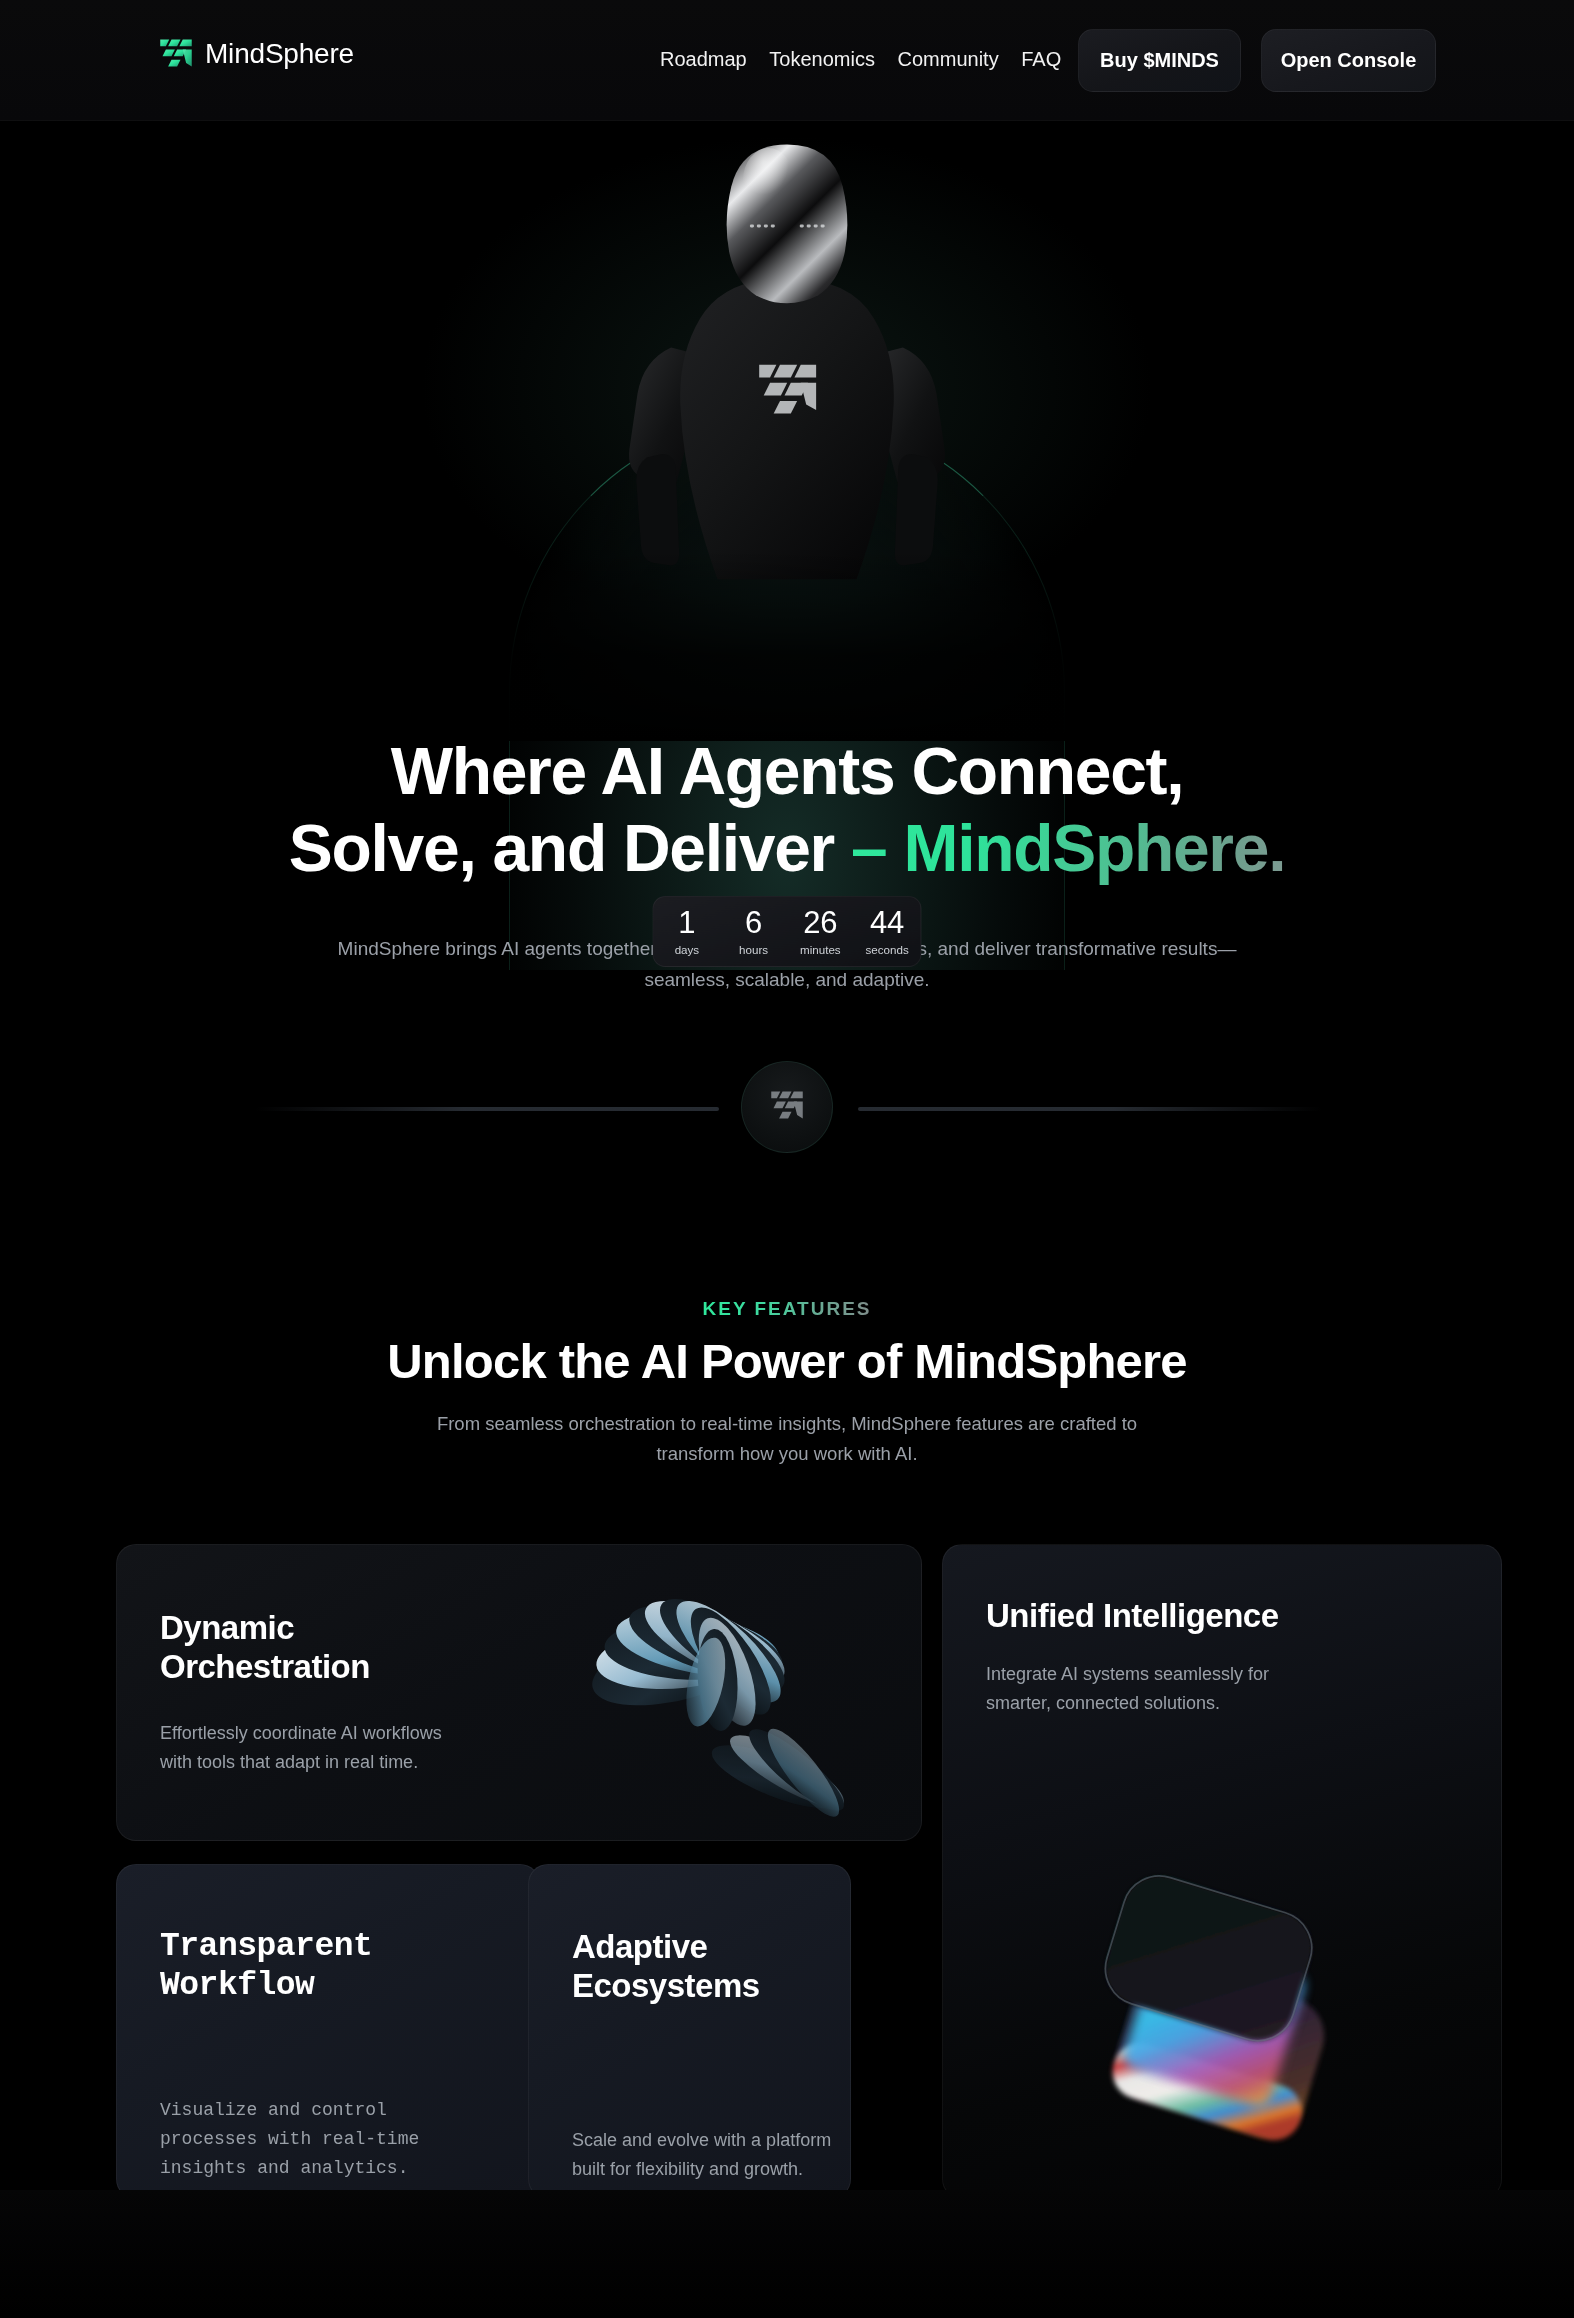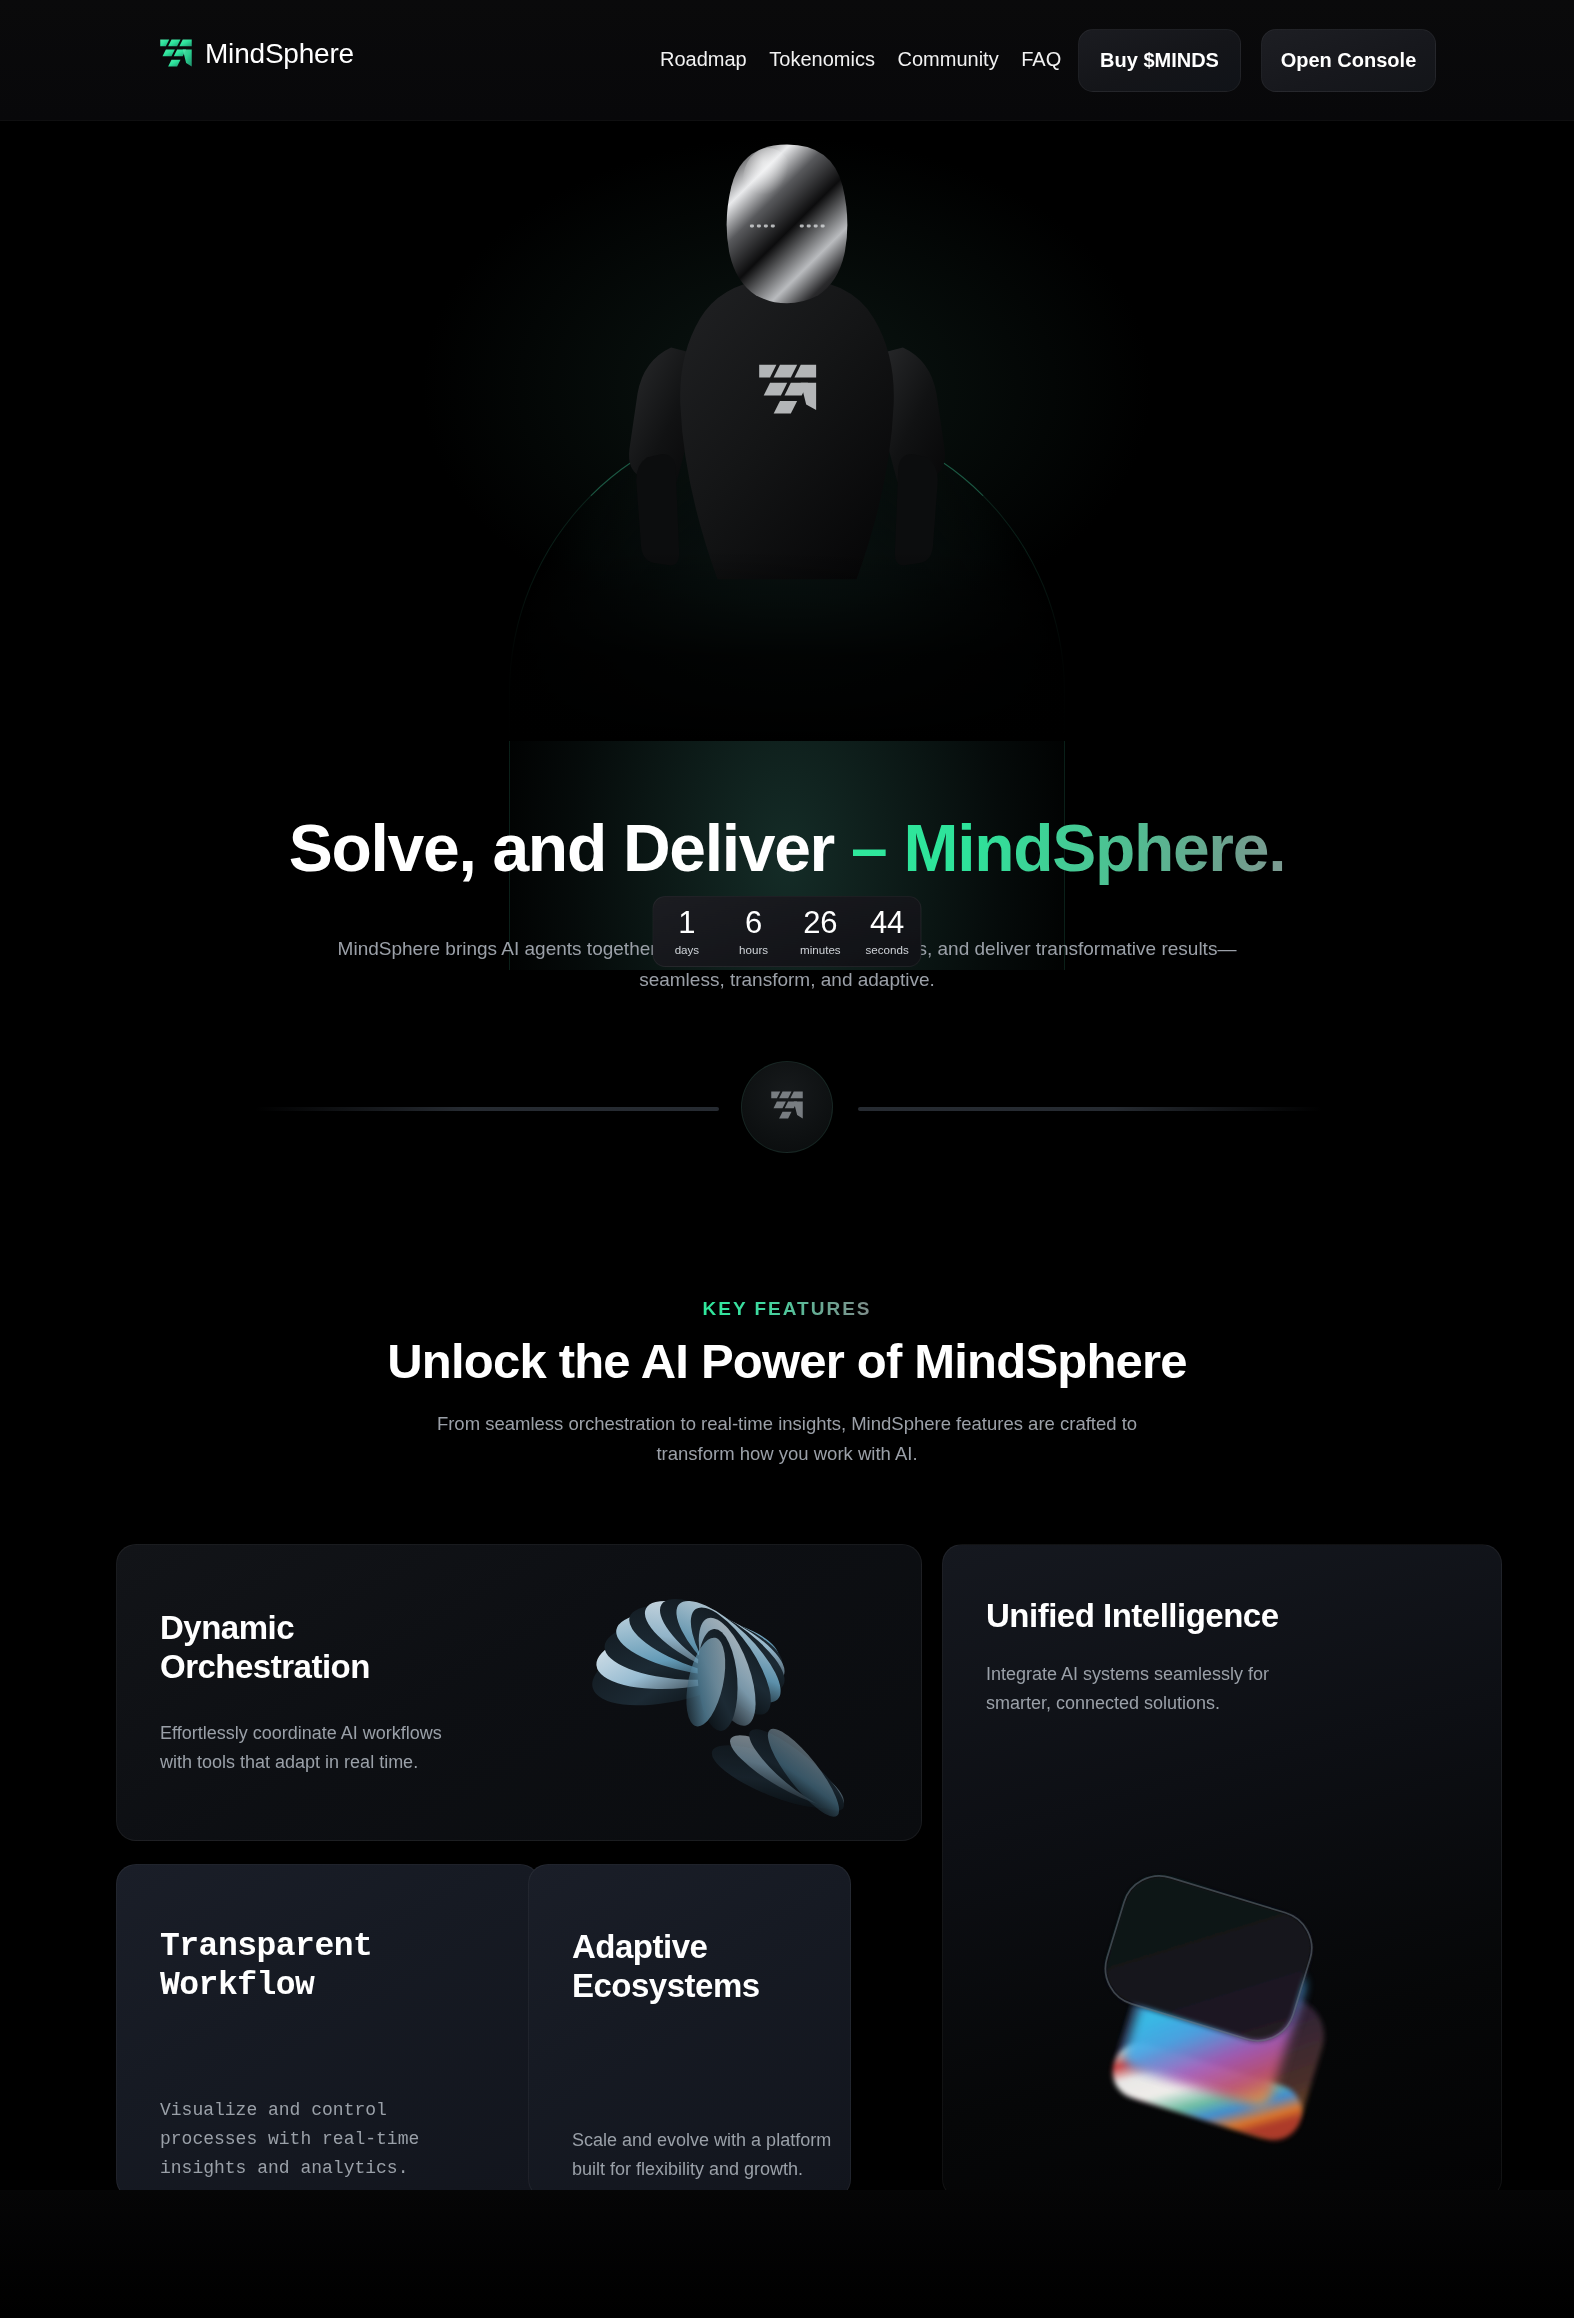--- a/index.html
+++ b/index.html
@@ -250,27 +250,27 @@
           <rect x="522" y="158" width="7" height="5" rx="2"></rect>
           <rect x="534" y="158" width="7" height="5" rx="2"></rect>
           <rect x="546" y="158" width="7" height="5" rx="2"></rect>
           <rect x="558" y="158" width="7" height="5" rx="2"></rect>
         </g>
       </svg>
       <div class="hero-fade"></div>
     </div>
 
     <h1 class="hero-title">
-      <br>
+      <span>Where AI Agents Connect,</span><br>
       <span>Solve, and Deliver </span><span class="grad-green">– MindSphere.</span>
     </h1>
 
     <p class="hero-sub">
       <span>MindSphere brings AI agents together to collaborate, solve challenges, and deliver transformative results—</span>
-      <span>seamless, transform, and adaptive.</span>
+      <span>seamless, scalable, and adaptive.</span>
     </p>
   </div>
 
   <div class="countdown">
     <div class="cd-unit">
       <div class="cd-val">1</div>
       <div class="cd-lbl">days</div>
     </div>
     <div class="cd-unit">
       <div class="cd-val">6</div>

